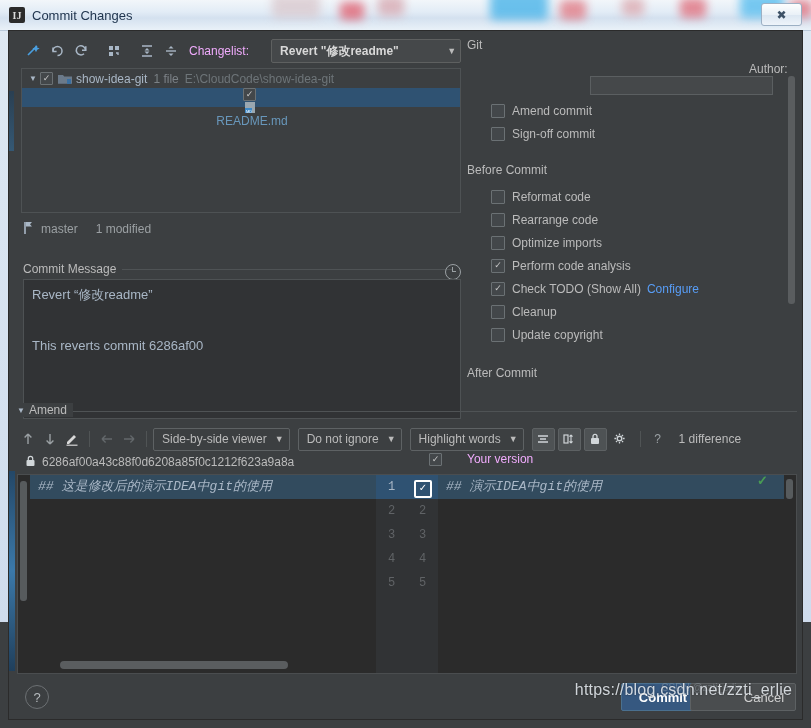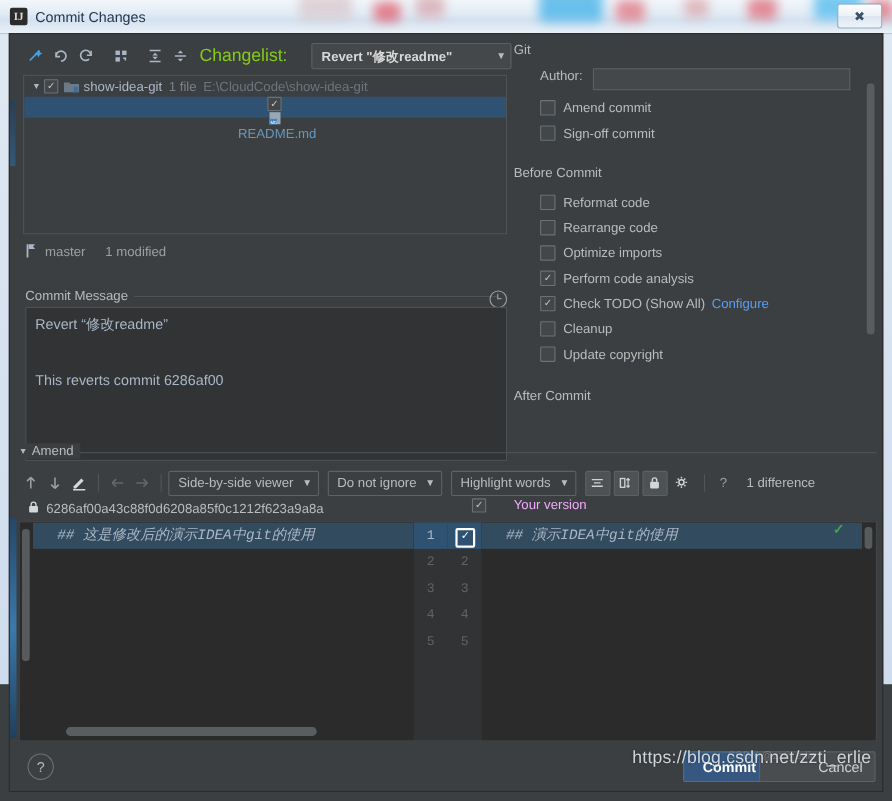--- a/index.html
+++ b/index.html
@@ -54,21 +54,21 @@
   .right-pane{position:absolute;left:458px;top:5px;width:330px;height:363px;overflow:hidden;}
 
   
   .toolbar{height:30px;display:flex;align-items:center;gap:0px;padding-left:4px;}
   .tbtn{
     width:24px;height:24px;display:flex;align-items:center;justify-content:center;
     color:#a9b7c6;
   }
   .tbtn svg{display:block;}
   .tb-sep{width:9px;}
-  .cl-label{margin-left:6px;margin-right:22px;color:#84cc16;font-size:16px;}
+  .cl-label{margin-left:6px;margin-right:22px;color:#f0abfc;font-size:12px;}
   .combo{
     height:22px;min-width:0;
     background:#45484a;border:1px solid #5e6060;border-radius:2px;
     display:flex;align-items:center;justify-content:space-between;
     padding:0 4px 0 8px;color:#d8d8d8;font-size:12px;font-weight:bold;
   }
   .combo .arr{margin-left:10px;color:#bbb;font-size:9px;}
   #changelist-combo{width:176px;}
 
   
@@ -121,21 +121,21 @@
   }
   .clock:before{content:"";position:absolute;left:6px;top:2px;width:1px;height:5px;background:#9aa0a3;}
   .clock:after{content:"";position:absolute;left:6px;top:6px;width:4px;height:1px;background:#9aa0a3;}
 
   
   .opt-grp{position:relative;margin-top:2px;}
   .opt-title{
     display:inline-block;font-size:12px;color:#bbbbbb;padding-right:7px;background:#3c3f41;
   }
   .opt-rule{position:absolute;left:0;right:14px;top:8px;height:1px;background:#4f5355;z-index:-1;}
-  .author-row{display:flex;align-items:flex-start;margin:10px 0 4px 24px;}
+  .author-row{display:flex;align-items:flex-end;margin:10px 0 4px 24px;flex-direction:column;}
   .author-lbl{color:#bbbbbb;font-size:12px;width:48px;}
   .author-input{
     flex:1;height:20px;margin-right:24px;background:#45484a;border:1px solid #5b5f61;
     box-sizing:border-box;
   }
   .ck-row{display:flex;align-items:center;height:23px;margin-left:24px;font-size:12px;color:#bbbbbb;}
   .ck{
     width:12px;height:12px;border:1px solid #6b7174;background:#43474a;border-radius:1px;
     margin-right:7px;display:inline-flex;align-items:center;justify-content:center;
     color:#c8c8c8;font-size:9px;line-height:1;flex:0 0 auto;
@@ -177,21 +177,21 @@
   
   .diff-body{
     position:absolute;left:8px;top:443px;width:780px;height:200px;
     background:#2b2b2b;border:1px solid #4a4d4f;box-sizing:border-box;display:flex;
   }
   .scroll-col{width:12px;background:#2b2b2b;position:relative;flex:0 0 auto;}
   .scroll-col .thumb{position:absolute;left:2px;top:6px;width:7px;height:120px;background:#575b5d;border-radius:3px;}
   .editor{flex:1;position:relative;background:#2b2b2b;overflow:hidden;}
   .elines{position:absolute;left:0;top:0;right:0;}
   .eline{height:24px;line-height:24px;font-family:"Liberation Mono","DejaVu Sans Mono",monospace;
-    font-size:13px;color:#a9b7c6;white-space:pre;padding-left:22px;font-style:italic;}
+    font-size:13px;color:#a9b7c6;white-space:pre;padding-left:8px;font-style:italic;}
   .eline.hl{background:#324b5e;}
   .nums{
     width:62px;flex:0 0 auto;background:#313335;position:relative;display:flex;
   }
   .numcol{flex:1;position:relative;}
   .num{height:24px;line-height:24px;text-align:center;font-family:"Liberation Mono","DejaVu Sans Mono",monospace;
     font-size:12px;color:#606366;}
   .num.hl{background:#2f5272;color:#a9b7c6;}
   .linecb{
     position:absolute;right:6px;top:5px;width:14px;height:14px;border:2px solid #ffffff;border-radius:2px;

